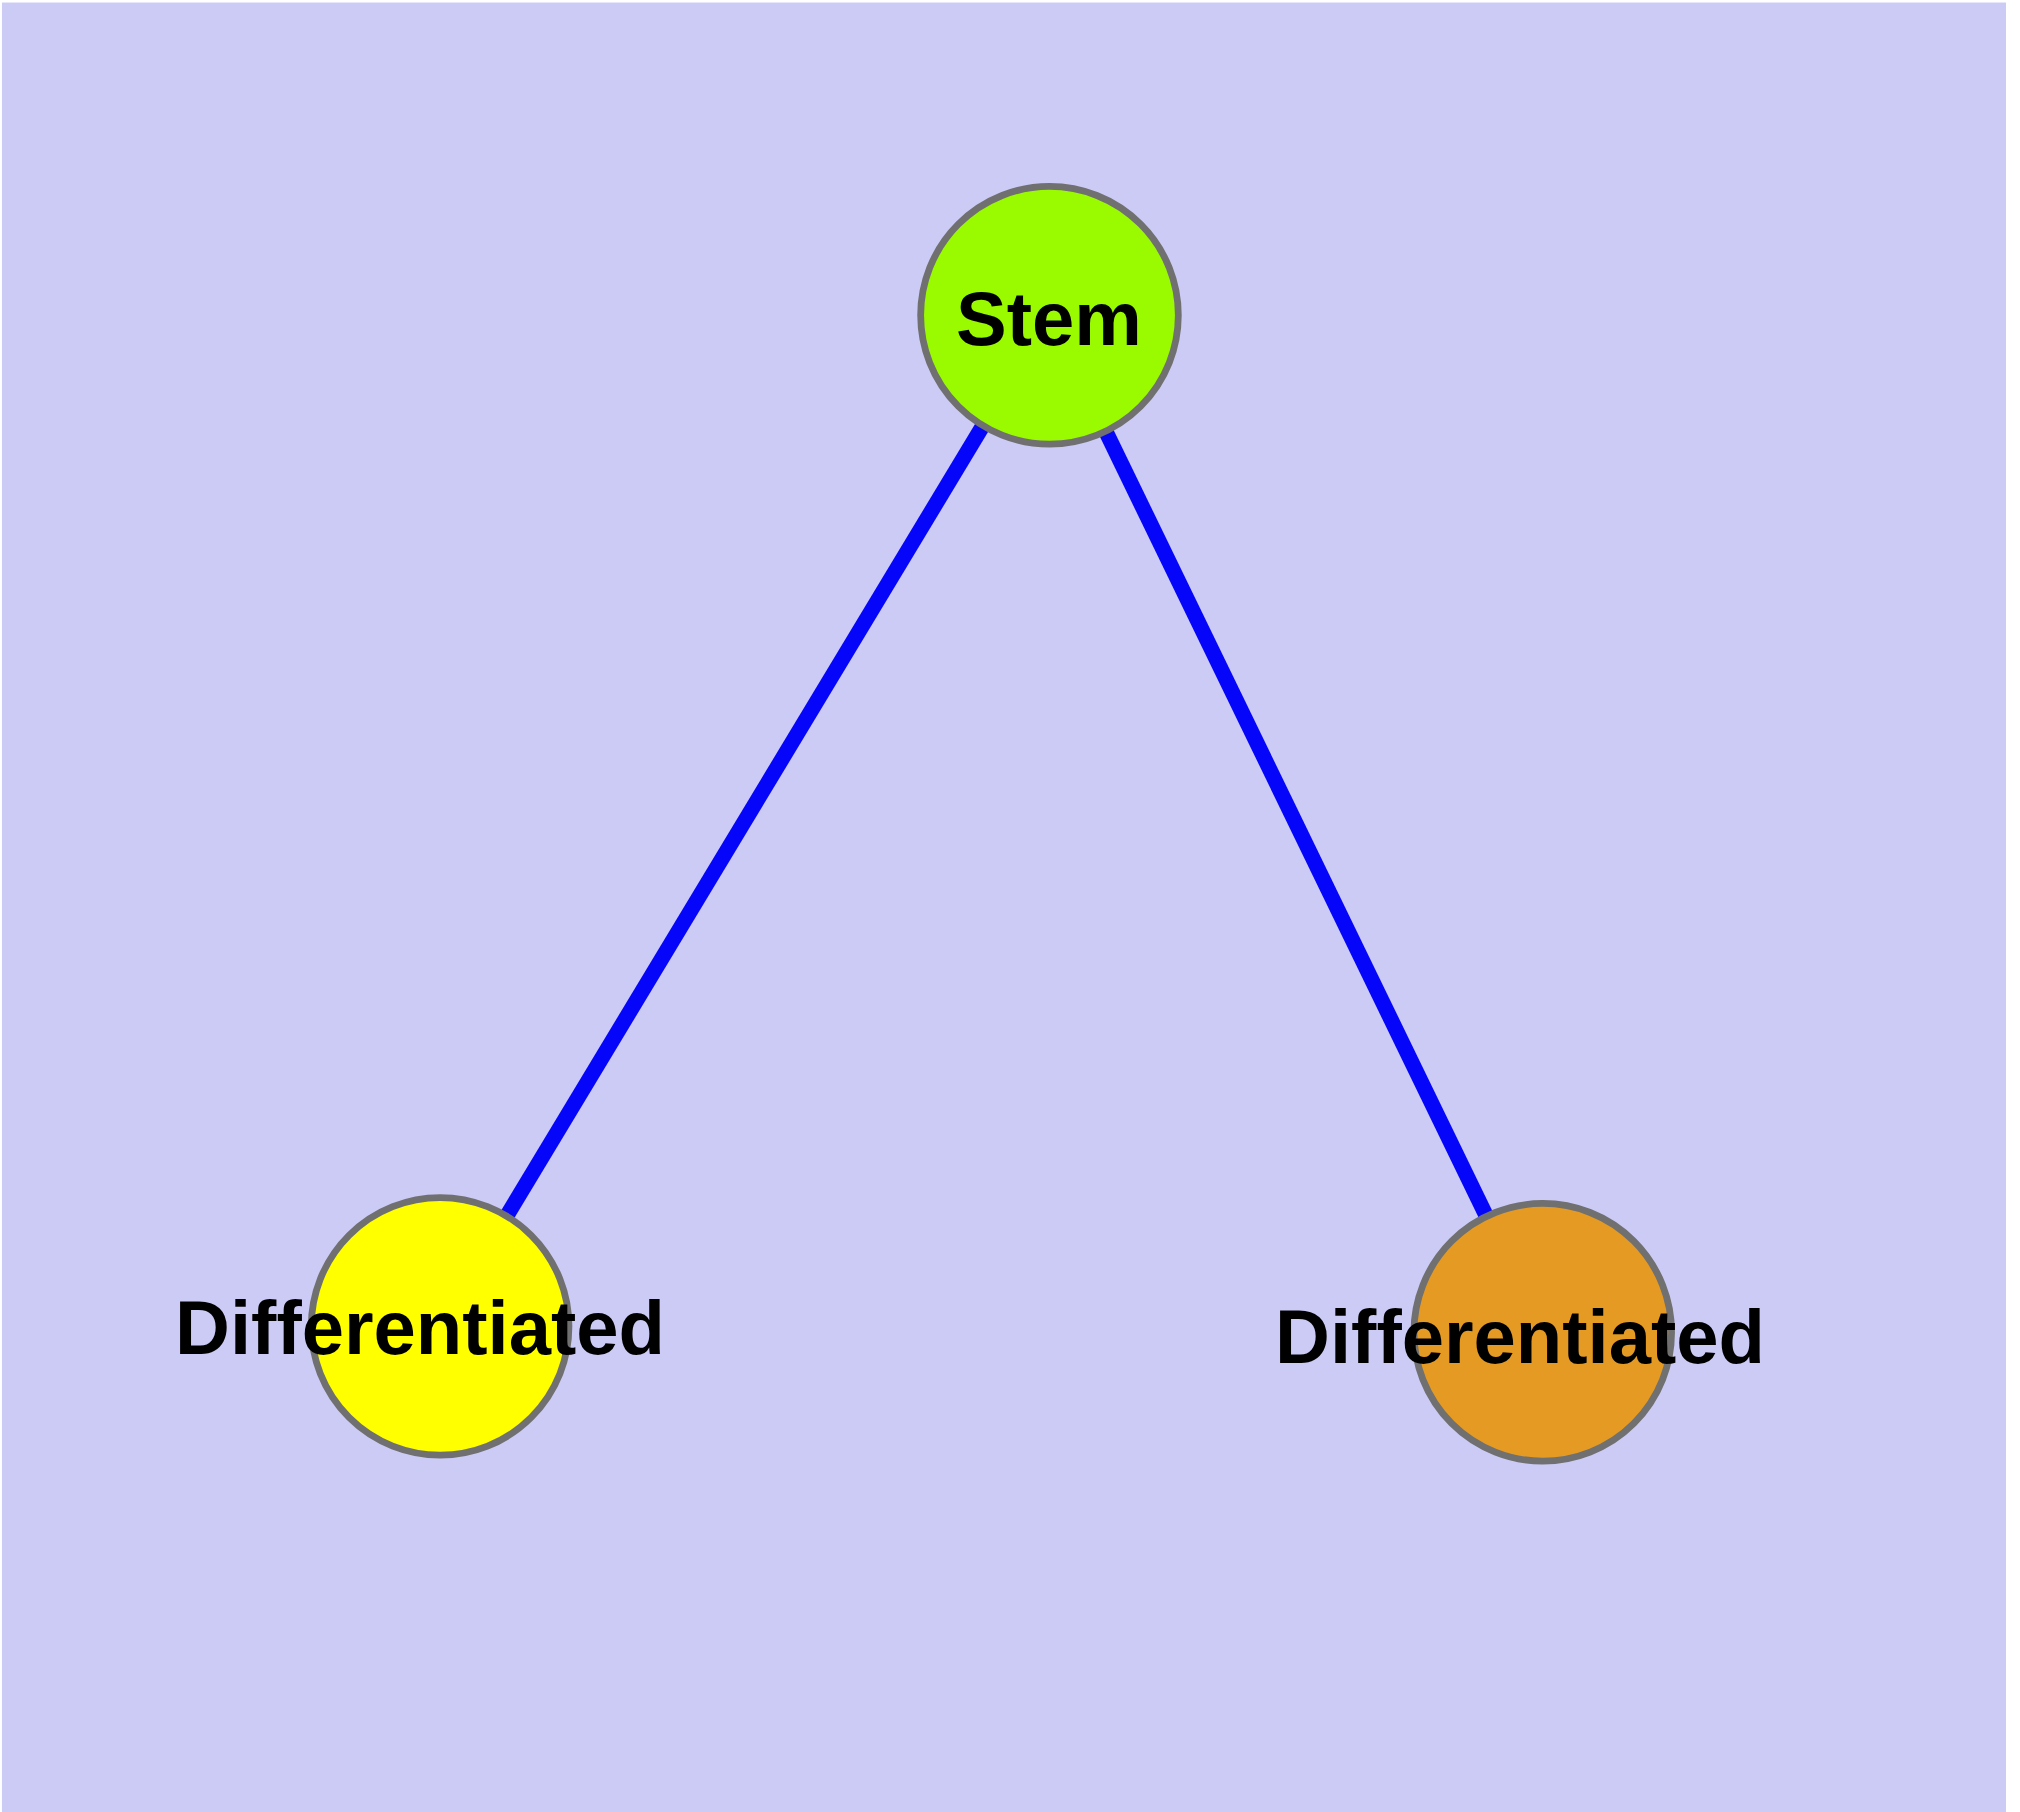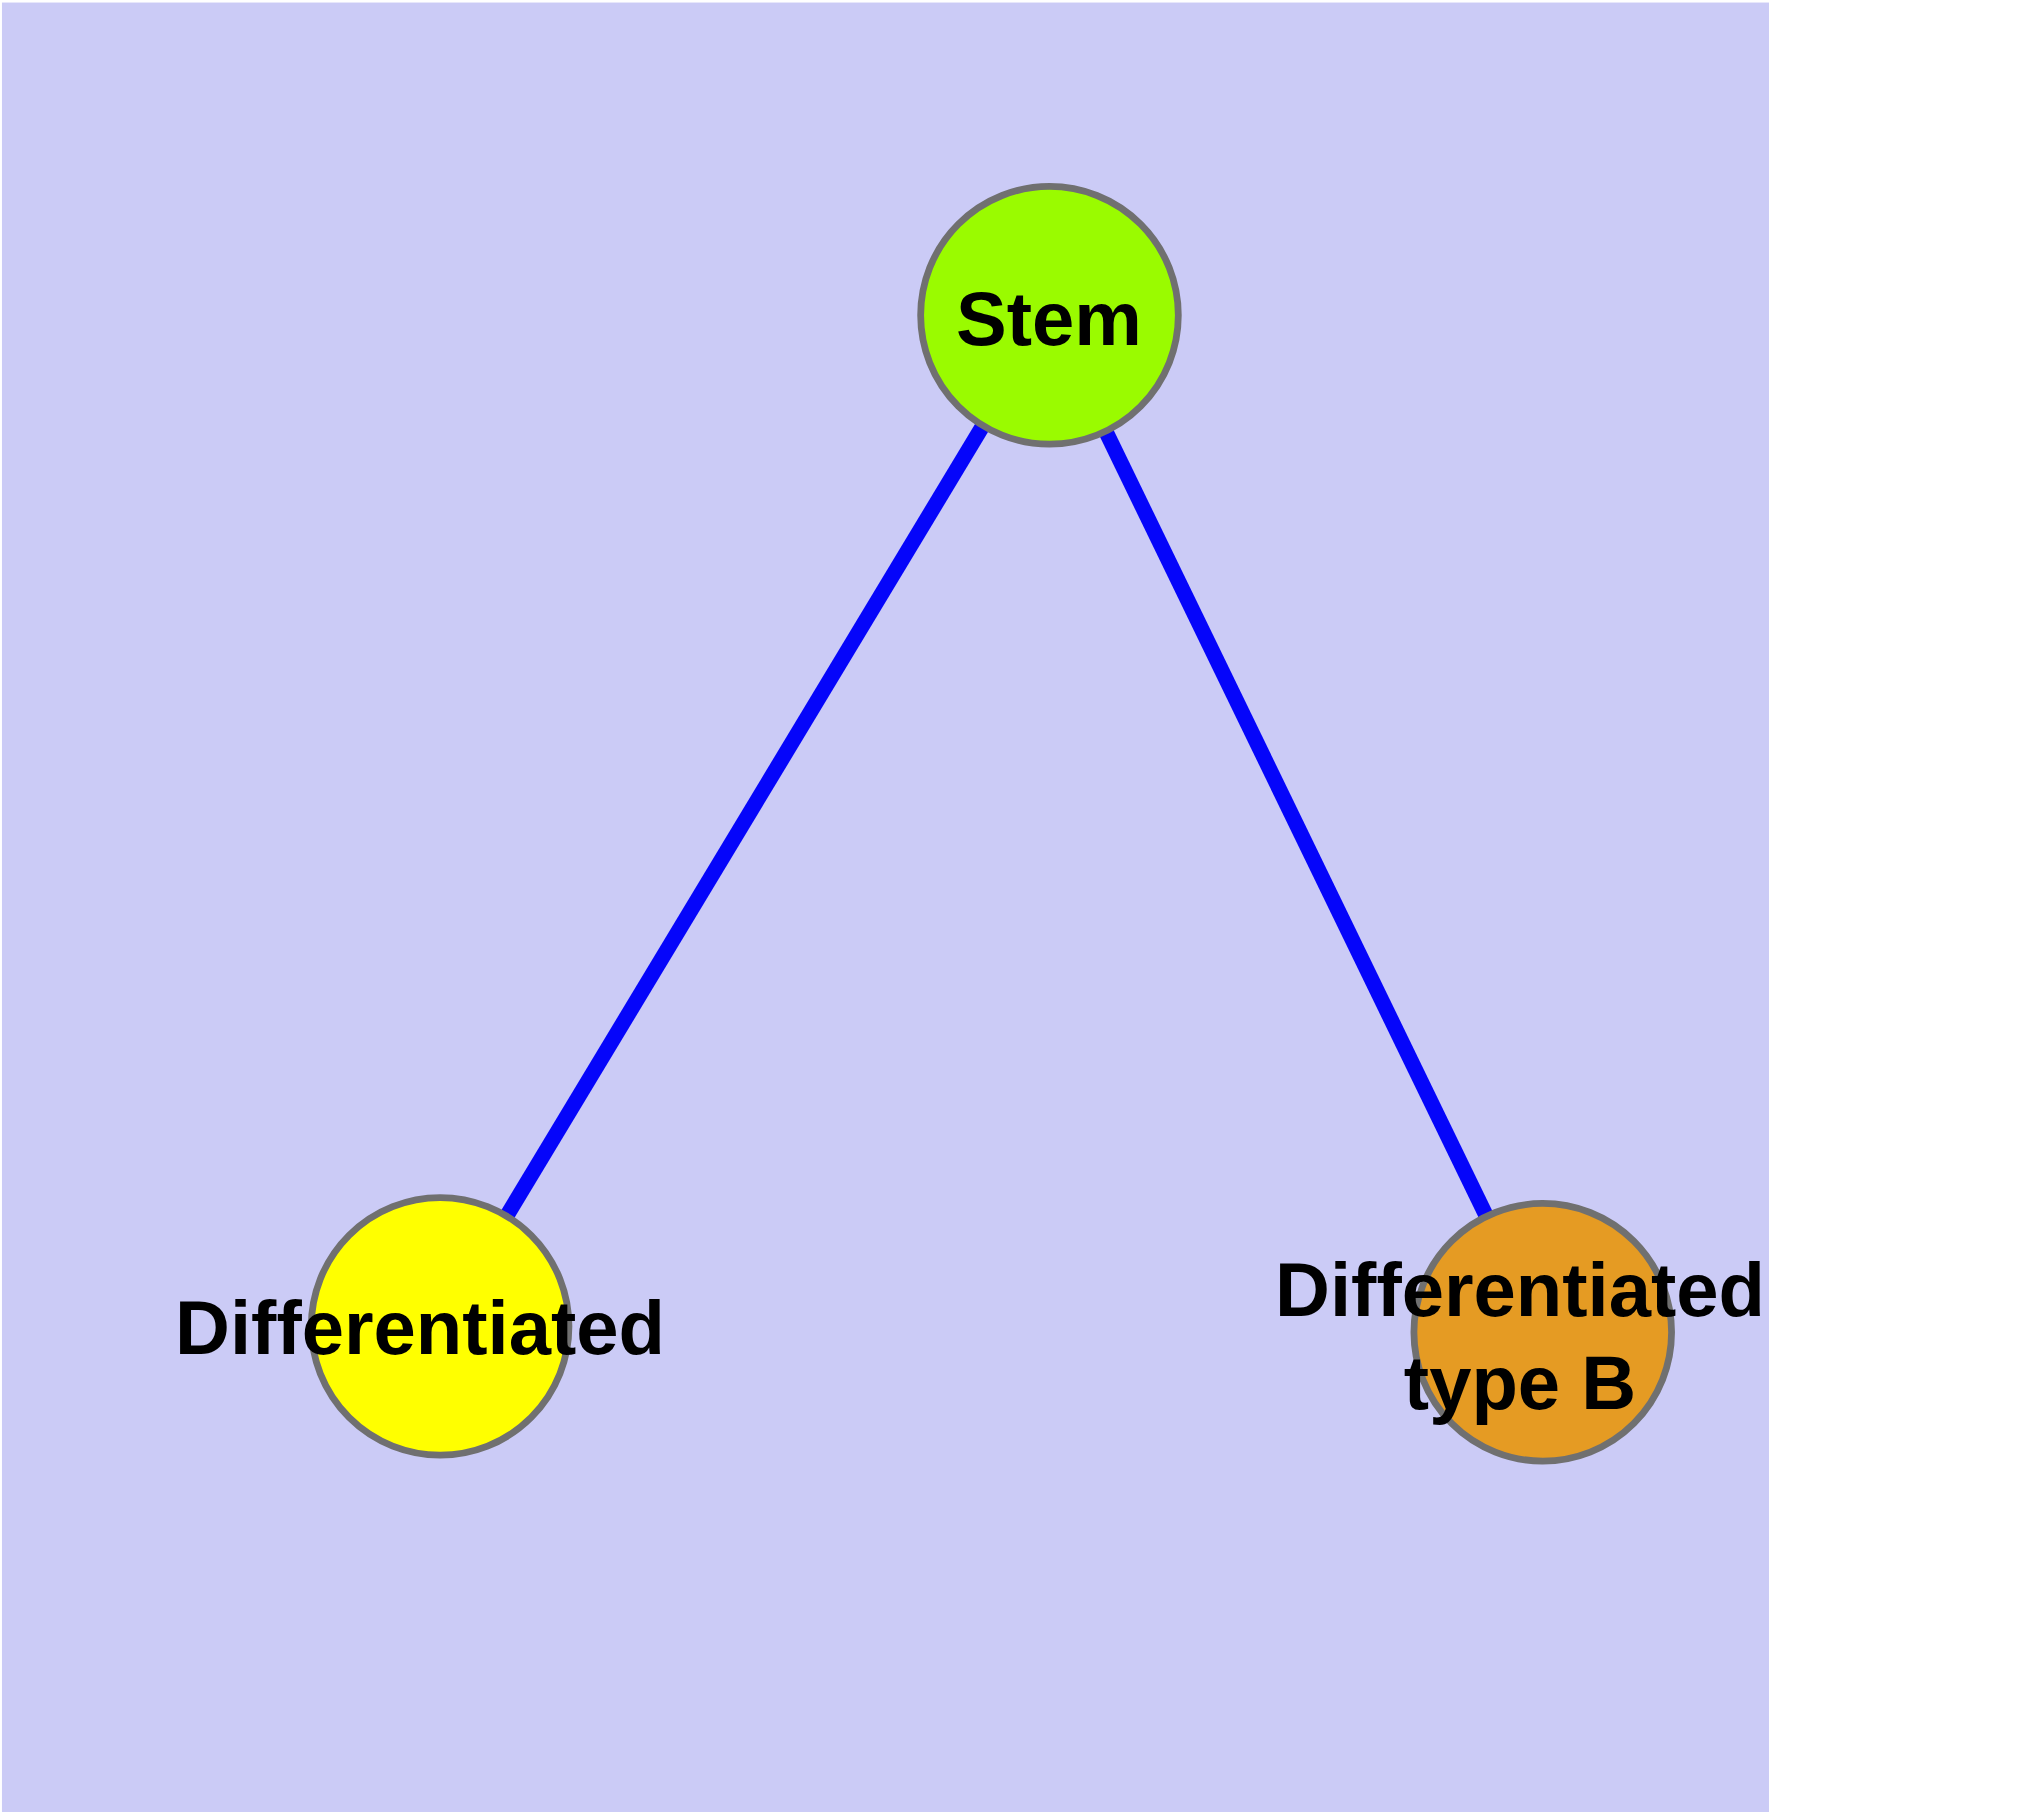--- a/index.html
+++ b/index.html
@@ -2,21 +2,21 @@
 <html style="font-size:13.6px"><head>
 <meta charset="utf-8">
 <style>
   html, body {
     margin: 0;
     padding: 0;
     background: #ffffff;
   }
   #stage {
     position: relative;
-    width: 1769px;
+    width: 2006px;
     height: 1812px;
     overflow: hidden;
     font-family: "Liberation Sans", sans-serif;
   }
   #diagram-svg {
     position: absolute;
     left: 0;
     top: 0;
     display: block;
   }
@@ -60,17 +60,16 @@
   <div class="node-label" style="left:1049px; top:318px;">
     <span>Stem</span>
   </div>
 
   <div class="node-label" style="left:420px; top:1327px;">
     <div>Differentiated</div>
   </div>
 
   <div class="node-label" style="left:1520px; top:1336px;">
     <div>Differentiated</div>
-    <div>type B</div>
   </div>
 
 </div>
 
 
 </body></html>

